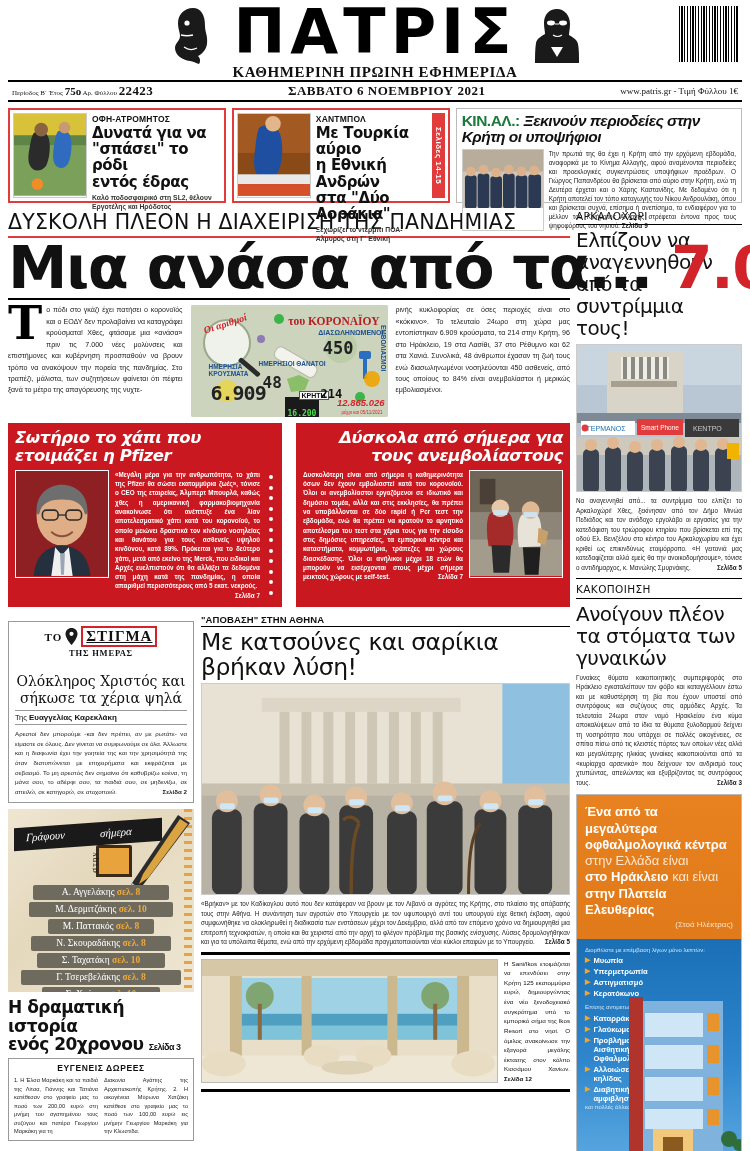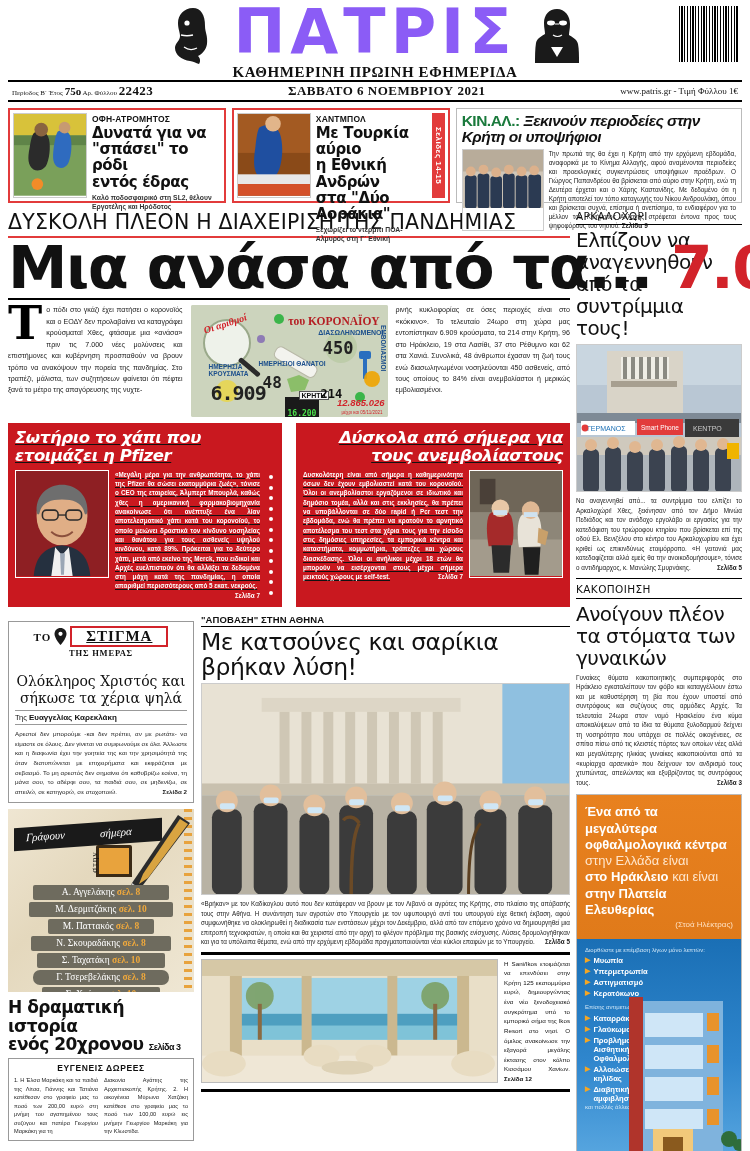--- a/index.html
+++ b/index.html
@@ -18,21 +18,21 @@
   .masthead { position:relative; height:78px; }
   .logo-row { display:flex; align-items:center; justify-content:center; height:72px; gap:14px; position:relative;}
   .logo-face { width:52px; height:62px; position:relative; flex:0 0 auto;}
   .logo-face svg { display:block; }
   .logo-word {
     font-family:"DejaVu Sans", sans-serif;
     font-weight:bold;
     font-size:62px;
     letter-spacing:5px;
     line-height:1;
-    color:#8b5cf6;
+    color:#000000;
     -webkit-text-stroke:0px;
     position:relative;
     top:-4px;
   }
   .logo-sub {
     text-align:center;
     font-size:15px;
     font-weight:bold;
     letter-spacing:0.6px;
     font-family:"Liberation Serif", serif;
@@ -112,41 +112,41 @@
     float:left; font-family:"DejaVu Serif", serif; font-weight:bold;
     font-size:46px; line-height:0.78; margin:1px 4px 0 0; color:#000;
   }
   .lead-text2 { flex:1; font-size:7.1px; line-height:1.62; text-align:justify; color:#1a1a1a;}
   .infographic {
     width:197px; flex:0 0 197px; height:112px; position:relative;
     background:#cfd6c2; border-radius:2px; overflow:hidden;
   }
 
   
-  .redrow { display:flex; gap:14px; margin-top:6px;text-decoration:underline;}
+  .redrow { display:flex; gap:14px; margin-top:6px;}
   .redbox { flex:1; background:#c9181f; color:#fff; padding:6px 7px 7px 7px; position:relative; }
   .redbox.right { background:#c9181f; }
   .red-head {
     font-size:16.5px; font-weight:bold; font-style:italic; line-height:1.08;
     font-family:"DejaVu Sans", sans-serif; letter-spacing:-0.4px;
   }
   .red-head.ta-right { text-align:right; }
   .red-body { display:flex; gap:6px; margin-top:5px;}
   .red-photo { width:94px; flex:0 0 94px; height:108px; border:1px solid #fff; overflow:hidden; position:relative;}
   .red-text { flex:1; font-size:6.3px; line-height:1.48; font-weight:bold; text-align:justify;}
   .red-text .sel { float:right; }
   .dots-col { width:9px; flex:0 0 9px; display:flex; flex-direction:column; justify-content:space-around; align-items:center; padding:2px 0;}
   .dots-col i { width:4px; height:4px; border-radius:50%; background:#fff; display:block;}
 
   
   .stigma { border:1px solid #999; margin-top:7px; padding:5px 6px 6px 6px; position:relative; background:#fff;}
   .stigma-top { display:flex; align-items:center; justify-content:center; gap:3px; margin-top:-1px;}
   .stigma-to { font-family:"Liberation Serif", serif; font-size:11px; font-weight:bold; letter-spacing:1px;}
   .pin { width:13px; height:17px; position:relative;}
-  .stigma-word { border:2px solid #d2232a; padding:0 14px; font-family:"Liberation Serif", serif; font-weight:bold; font-size:15px; letter-spacing:1px; text-decoration:underline;}
+  .stigma-word { border:2px solid #d2232a; padding:0 3px; font-family:"Liberation Serif", serif; font-weight:bold; font-size:15px; letter-spacing:1px; text-decoration:underline;}
   .stigma-day { text-align:center; font-size:8.5px; font-weight:bold; letter-spacing:0.8px; margin-top:1px; font-family:"Liberation Serif", serif;}
   .stigma-head { text-align:center; font-size:14px; line-height:1.18; margin-top:15px; font-family:"DejaVu Serif", serif;}
   .stigma-by { font-size:7.5px; border-top:1px solid #999; border-bottom:1px solid #999; margin-top:4px; padding:2px 0;}
   .stigma-by b { font-size:8px; }
   .stigma-text { font-size:6.2px; line-height:1.55; text-align:justify; margin-top:4px; color:#222;}
   .stigma-text .sel { float:right; font-weight:bold; }
 
   
   .grafoun { margin-top:6px; height:183px; position:relative; overflow:hidden; border:0;
     background:linear-gradient(135deg,#efe6d2 0%,#e4d8bd 40%,#efe7d4 100%); }
@@ -528,21 +528,21 @@
                 <span class="sel">σελ. 8</span>
               </div>
               <div class="gf-item" style="width:140px;">
                 <span>Ν. Σκουραδάκης</span>
                 <span class="sel">σελ. 8</span>
               </div>
               <div class="gf-item" style="width:128px;">
                 <span>Σ. Ταχατάκη</span>
                 <span class="sel">σελ. 10</span>
               </div>
-              <div class="gf-item" style="width:136px;border-radius:7px;">
+              <div class="gf-item" style="width:160px;">
                 <span>Γ. Τσερεβελάκης</span>
                 <span class="sel">σελ. 8</span>
               </div>
               <div class="gf-item" style="width:118px;">
                 <span>Σ. Χούπας</span>
                 <span class="sel">σελ. 10</span>
               </div>
             </div>
           </div>
 

